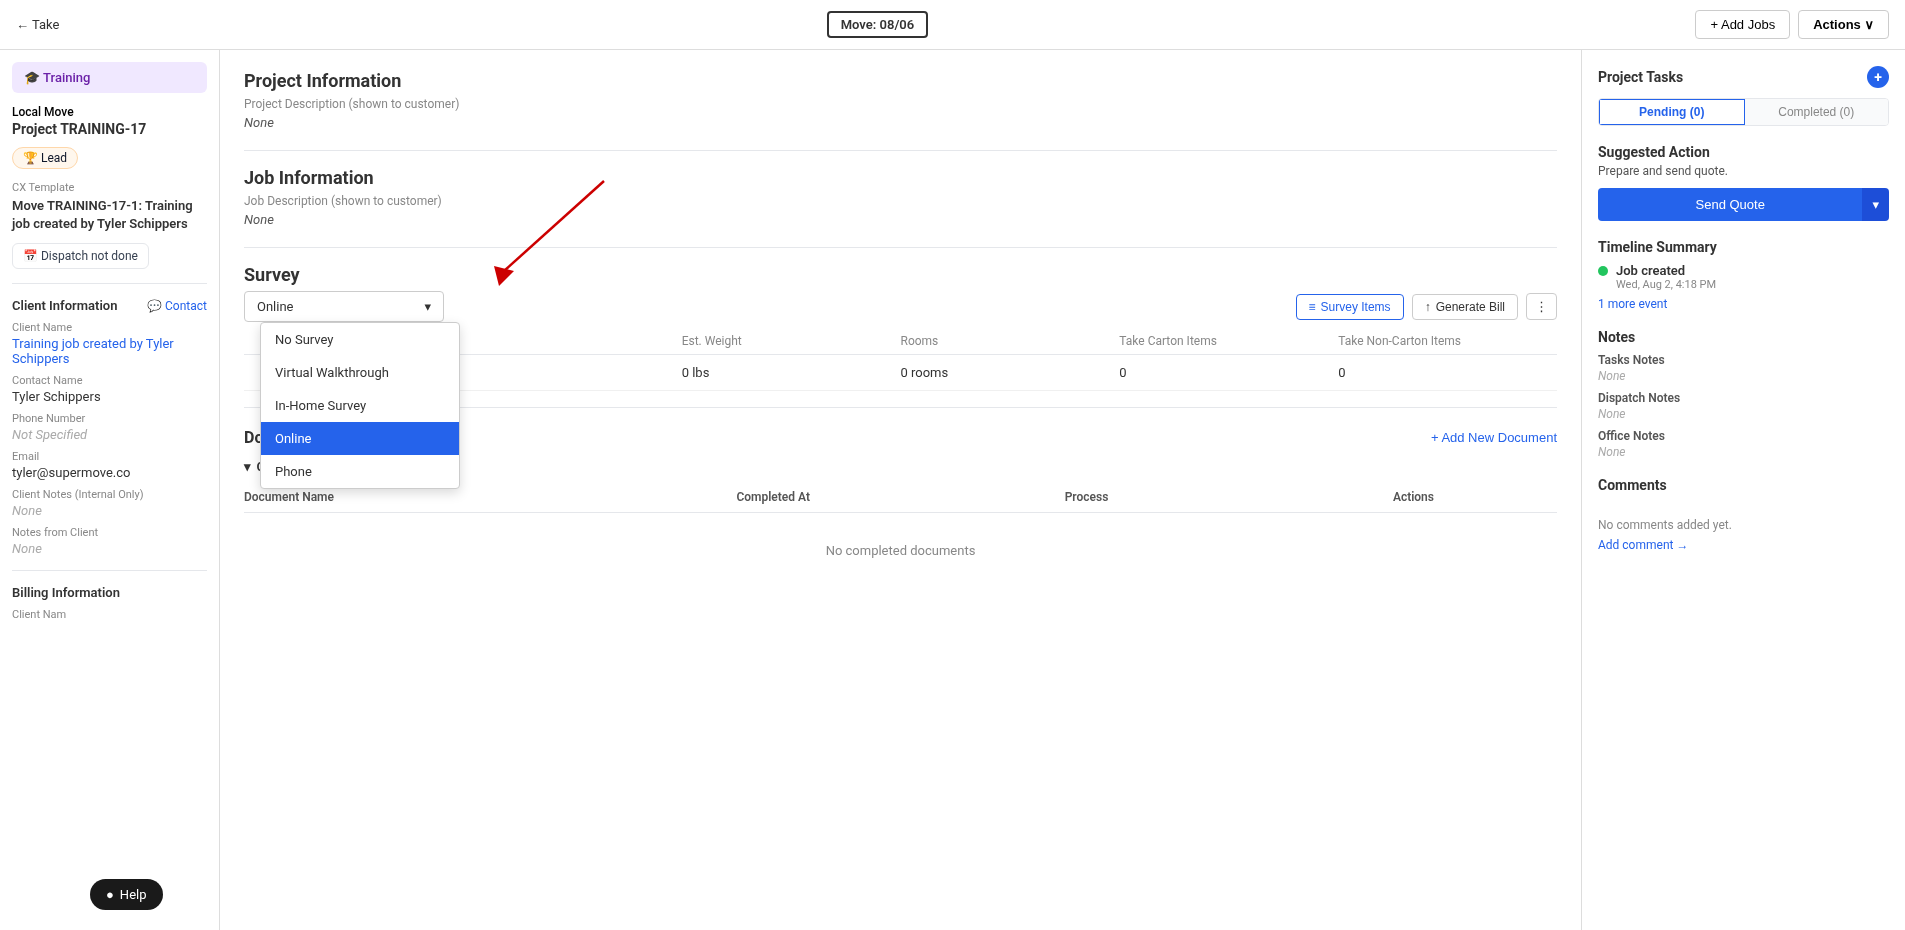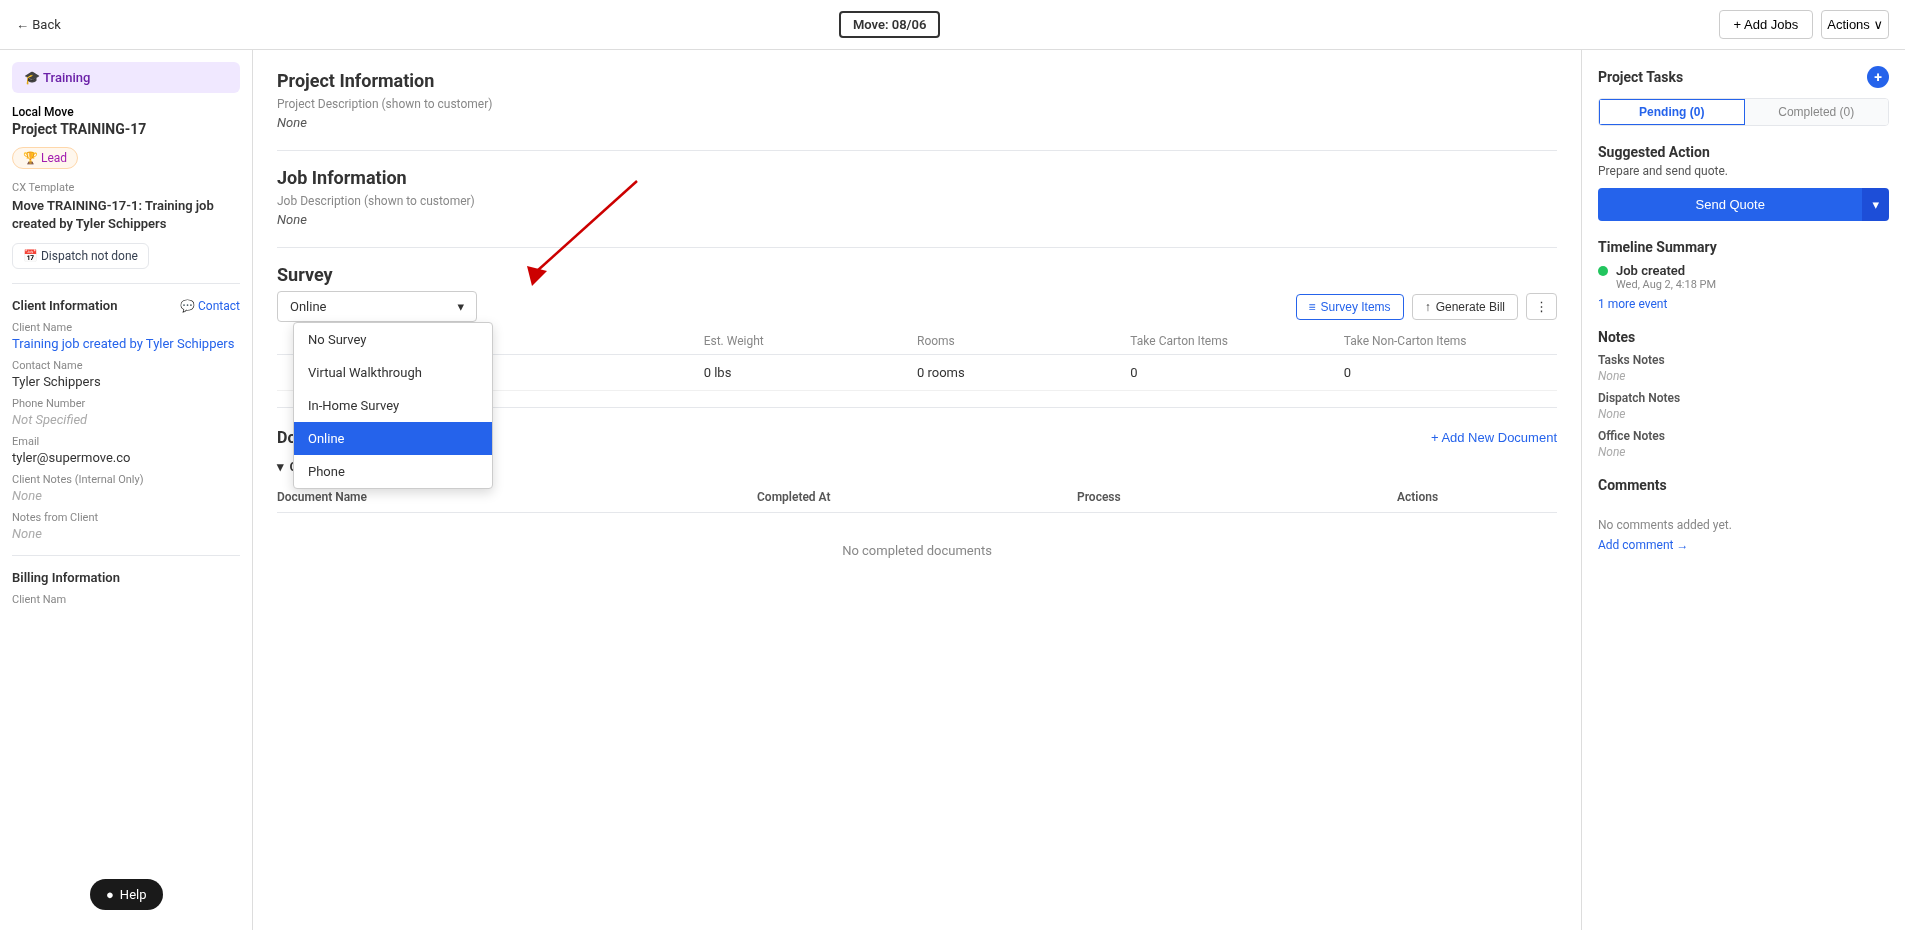--- a/index.html
+++ b/index.html
@@ -6,31 +6,31 @@
     body { font-family: -apple-system, BlinkMacSystemFont, 'Segoe UI', Roboto, sans-serif; font-size: 13px; background: #f5f5f5; color: #333; height: 930px; overflow: hidden; }
 
     .app-container { display: flex; flex-direction: column; height: 930px; }
 
     
     .top-header { display: flex; align-items: center; justify-content: space-between; padding: 0 16px; height: 50px; background: #fff; border-bottom: 1px solid #ddd; flex-shrink: 0; }
     .back-link { display: flex; align-items: center; gap: 6px; color: #333; font-size: 13px; cursor: pointer; text-decoration: none; }
     .move-badge { border: 2px solid #333; border-radius: 4px; padding: 4px 12px; font-size: 13px; font-weight: 600; }
     .header-actions { display: flex; gap: 8px; }
     .btn-add-jobs { background: #fff; border: 1px solid #ccc; border-radius: 4px; padding: 6px 14px; font-size: 13px; cursor: pointer; }
-    .btn-actions { background: #fff; border: 1px solid #ccc; border-radius: 4px; padding: 6px 5px; font-size: 13px; cursor: pointer; display: flex; align-items: center; gap: 6px; }
+    .btn-actions { background: #fff; border: 1px solid #ccc; border-radius: 4px; padding: 6px 14px; font-size: 13px; cursor: pointer; display: flex; align-items: center; gap: 6px; font-weight: bold; }
 
     
     .main-layout { display: flex; flex: 1; overflow: hidden; }
 
     
-    .left-sidebar { width: 253px; background: #fff; border-right: 1px solid #ddd; overflow-y: auto; flex-shrink: 0; padding: 12px; }
+    .left-sidebar { width: 220px; background: #fff; border-right: 1px solid #ddd; overflow-y: auto; flex-shrink: 0; padding: 12px; }
     .training-badge { background: #f0e8ff; border-radius: 6px; padding: 8px 12px; display: flex; align-items: center; gap: 6px; margin-bottom: 12px; font-size: 13px; color: #6b21a8; font-weight: 500; }
     .local-move-label { color: #000000; font-size: 12px; font-weight: 500; margin-bottom: 2px; }
     .project-name { font-size: 14px; font-weight: 700; margin-bottom: 10px; }
-    .lead-badge { display: inline-flex; align-items: center; gap: 5px; background: #fff7ed; border: 1px solid #fed7aa; border-radius: 12px; padding: 3px 10px; font-size: 12px; color: #a21caf; margin-bottom: 12px; }
+    .lead-badge { display: inline-flex; align-items: center; gap: 5px; background: #fff7ed; border: 1px solid #fed7aa; border-radius: 12px; padding: 3px 10px; font-size: 12px; color: #0f172a; margin-bottom: 12px; }
     .cx-template-label { font-size: 11px; color: #888; margin-bottom: 3px; }
     .job-title { font-size: 13px; font-weight: 600; line-height: 1.4; margin-bottom: 10px; }
     .dispatch-badge { display: inline-flex; align-items: center; gap: 5px; background: #fff; border: 1px solid #e5e7eb; border-radius: 6px; padding: 5px 10px; font-size: 12px; color: #374151; }
     .section-divider { border-top: 1px solid #e5e7eb; margin: 14px 0; }
     .section-header { display: flex; align-items: center; justify-content: space-between; margin-bottom: 8px; }
     .section-title { font-size: 13px; font-weight: 600; }
     .contact-link { color: #2563eb; font-size: 12px; display: flex; align-items: center; gap: 3px; cursor: pointer; }
     .field-label { font-size: 11px; color: #888; margin-bottom: 2px; margin-top: 8px; }
     .field-value { font-size: 13px; color: #333; }
     .field-value.link { color: #2563eb; cursor: pointer; }
@@ -104,21 +104,21 @@
     .no-comments { font-size: 12px; color: #888; margin-bottom: 6px; margin-top: 25px; }
     .add-comment { color: #2563eb; font-size: 12px; cursor: pointer; }
     .plus-icon { display: inline-flex; align-items: center; justify-content: center; width: 22px; height: 22px; background: #2563eb; border-radius: 50%; color: #fff; font-size: 14px; cursor: pointer; }
     .help-btn { position: fixed; bottom: 20px; left: 90px; background: #1a1a1a; color: #fff; border-radius: 20px; padding: 8px 16px; font-size: 13px; display: flex; align-items: center; gap: 6px; cursor: pointer; z-index: 999; }
   </style>
 </head>
 <body>
 
 <div class="app-container">
   <div class="top-header">
-    <a class="back-link">← Back</a>
+    <a class="back-link">← Take</a>
     <div class="move-badge">Move: 08/06</div>
     <div class="header-actions">
       <button class="btn-add-jobs">+ Add Jobs</button>
       <button class="btn-actions">Actions ∨</button>
     </div>
   </div>
 
   <div class="main-layout">
 
     <div class="left-sidebar">

